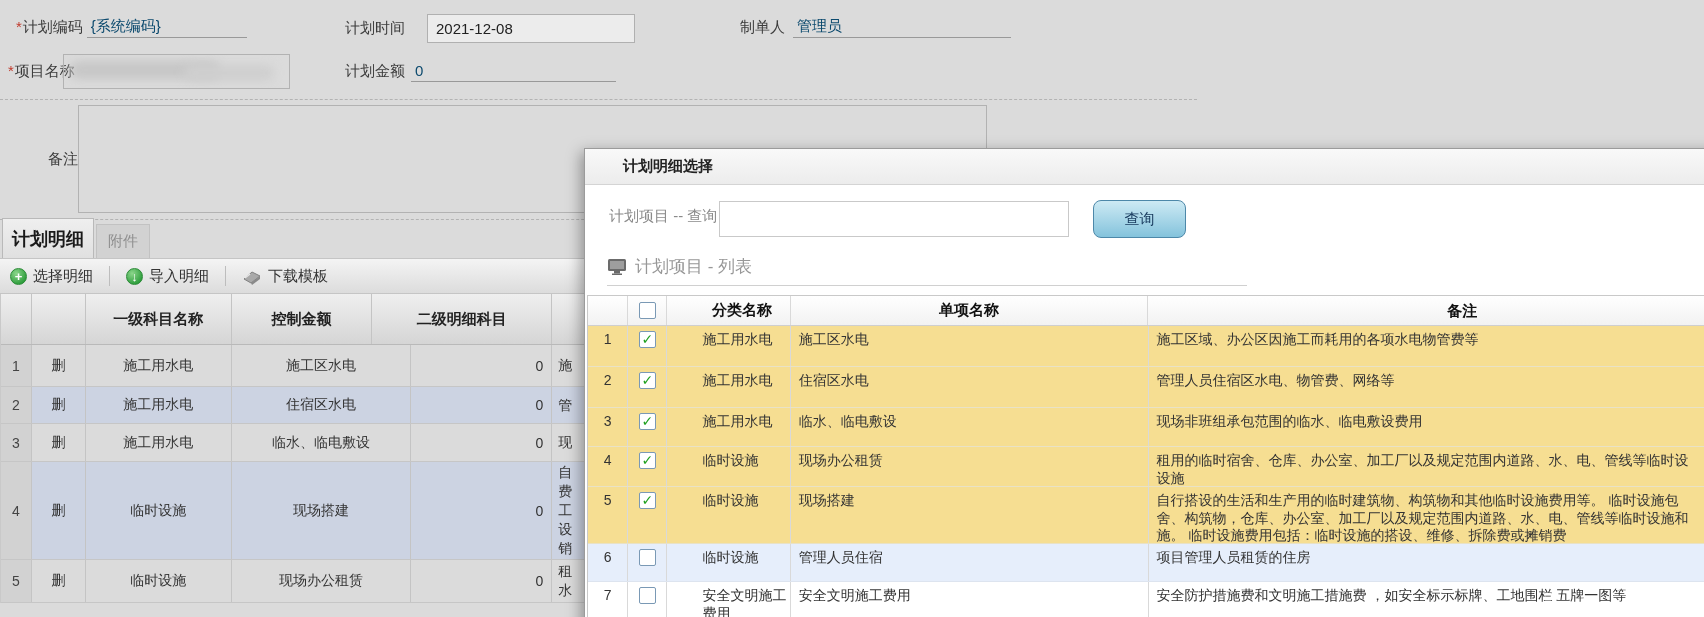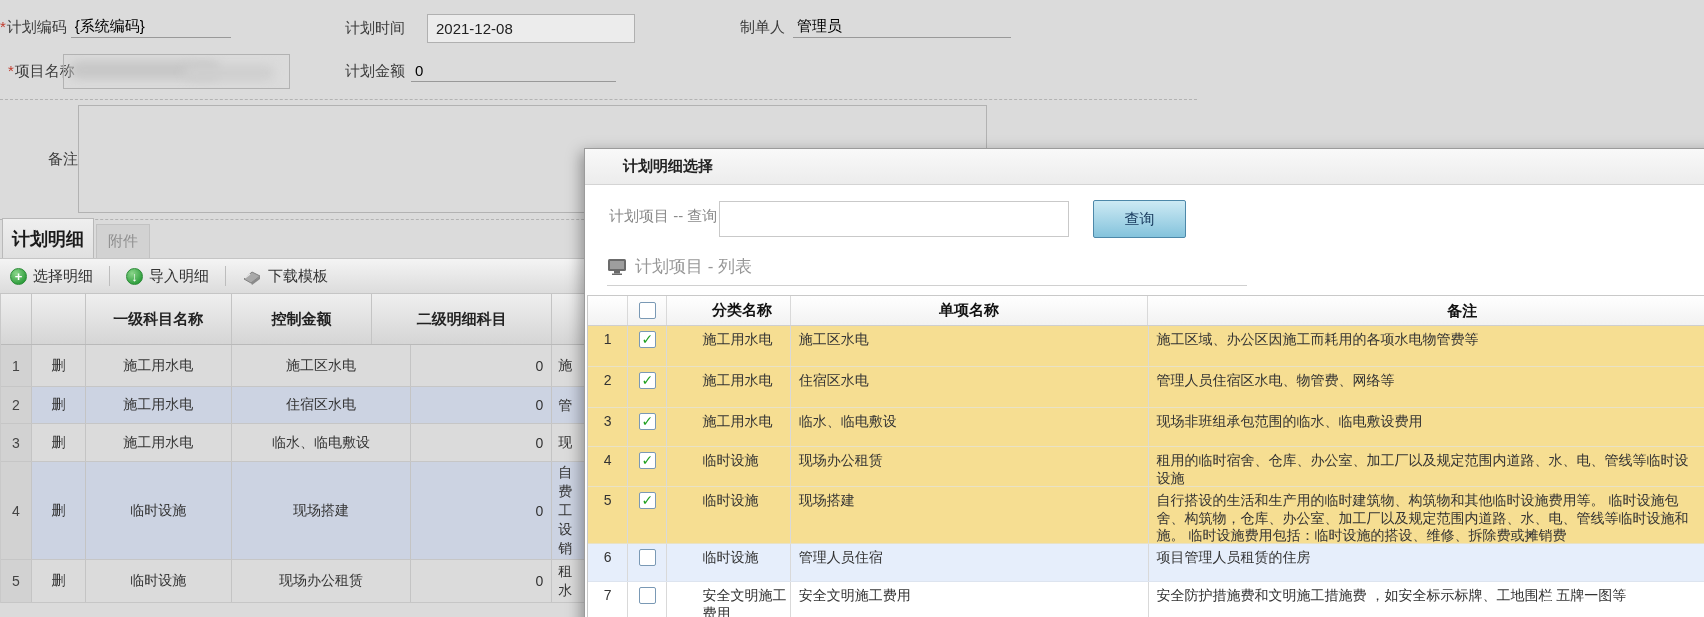--- a/index.html
+++ b/index.html
@@ -4,21 +4,21 @@
 <style>
   * { margin:0; padding:0; box-sizing:border-box; }
   html,body { background:#bfbfbf; }
   body { font-family:"Liberation Sans","DejaVu Sans",sans-serif; }
   .page { position:relative; width:1704px; height:617px; background:#dbdbdb; overflow:hidden; font-size:14px; color:#333; }
 
   
   .fld { position:absolute; display:flex; align-items:center; }
   .lbl { font-size:15px; color:#3c3c3c; white-space:nowrap; }
   .req { color:#c0392b; margin-right:1px; }
-  .uline { border:none; border-bottom:1px solid #999; background:transparent; font-size:15px; color:#000000; font-family:inherit; padding:2px 4px; }
+  .uline { border:none; border-bottom:1px solid #999; background:transparent; font-size:15px; color:#0c4a6e; font-family:inherit; padding:2px 4px; }
   .boxinput { border:1px solid #b0b0b0; background:#ececec; font-size:15px; color:#222; font-family:inherit; padding:5px 8px; }
   .blurbox { position:absolute; border:1px solid #b2b2b2; overflow:hidden; }
   .blob { position:absolute; filter:blur(5px); background:#c7c7c7; border-radius:8px; }
   .dash-h { position:absolute; border-top:1px dashed #b3b3b3; }
   .remark-area { position:absolute; border:1px solid #b2b2b2; background:transparent; resize:none; font-family:inherit; font-size:14px; padding:4px; }
 
   
   .tab-active { position:absolute; left:2px; top:218px; width:92px; height:40px; background:linear-gradient(#efefef,#e0e0e0);
     border:1px solid #b9b9b9; border-bottom:none; display:flex; align-items:center; justify-content:center;
     font-size:18px; font-weight:bold; color:#1a1a1a; z-index:2; }
@@ -49,21 +49,21 @@
 
   
   .modal { position:absolute; left:584px; top:148px; width:1260px; height:520px; background:#fff;
     border:1px solid #9b9b9b; box-shadow:-3px 4px 14px rgba(0,0,0,.35); z-index:10; }
   .m-head { height:36px; background:linear-gradient(#f9f9f9,#ececec); border-bottom:1px solid #d4d4d4;
     display:flex; align-items:center; padding-left:38px; font-size:15px; font-weight:bold; color:#222; }
   .m-search { position:absolute; left:0; top:36px; width:100%; height:68px; }
   .m-search .lbl { position:absolute; left:24px; top:22px; color:#8a8a8a; font-size:15px; }
   .m-search input { position:absolute; left:134px; top:16px; width:350px; height:36px; border:1px solid #c9c9c9; background:#fff; font-size:15px; padding:0 8px; font-family:inherit; }
   .qbtn { position:absolute; left:508px; top:15px; width:93px; height:38px; background:linear-gradient(#cdeaf4,#84c3dc);
-    border:1px solid #4d88a9; color:#16385c; font-size:15px; font-family:inherit; border-radius:2px; }
+    border:1px solid #4d88a9; color:#16385c; font-size:15px; font-family:inherit; border-radius:8px; }
   .m-listtitle { position:absolute; left:22px; top:106px; display:flex; align-items:center; gap:8px; color:#979797; font-size:17px; }
   .m-listline { position:absolute; left:22px; top:136px; width:640px; border-top:1px solid #d0d0d0; }
   .mtable { position:absolute; left:2px; top:146px; width:1190px; border:1px solid #c9c9c9; border-bottom:none; background:#fff; }
   .mhead { display:flex; height:30px; background:linear-gradient(#ffffff,#f2f2f2); border-bottom:1px solid #cfcfcf; font-weight:bold; font-size:15px; color:#111; }
   .mrow { display:flex; border-bottom:1px solid #e9e2c6; }
   .mrow.yellow { background:#f6de92; }
   .mrow.blue { background:#e6eefb; border-bottom:1px solid #dde4ef; }
   .mrow.white { background:#fff; border-bottom:1px solid #e4e4e4; }
   .mc { border-right:1px solid #d9d9d9; display:flex; align-items:flex-start; overflow:hidden; padding-top:5px; }
   .mc-num { width:41px; justify-content:center; color:#333; }
@@ -75,21 +75,21 @@
   .mhead .mc-cat, .mhead .mc-item, .mhead .mc-rem { justify-content:center; padding-left:0; }
   .cb { width:17px; height:17px; background:#fff; border:1px solid #7a99b5; border-radius:2px;
     font-size:14px; font-weight:bold; color:#1fa11f; line-height:15px; text-align:center; }
   .mono-icon { width:20px; height:17px; }
 </style>
 </head>
 <body>
 
 <div class="page">
 
-  <div class="fld" style="left:0; top:16px;">
+  <div class="fld" style="left:16px; top:16px;">
     <span class="lbl"><span class="req">*</span><span>计划编码</span></span>
     <input class="uline" style="width: 160px; margin-left: 4px;" readonly="" value="{系统编码}">
   </div>
 
   <div class="fld" style="left:345px; top:14px;">
     <span class="lbl">计划时间</span>
     <input class="boxinput" style="width: 208px; margin-left: 22px;" readonly="" value="2021-12-08">
   </div>
 
   <div class="fld" style="left:740px; top:16px;">

